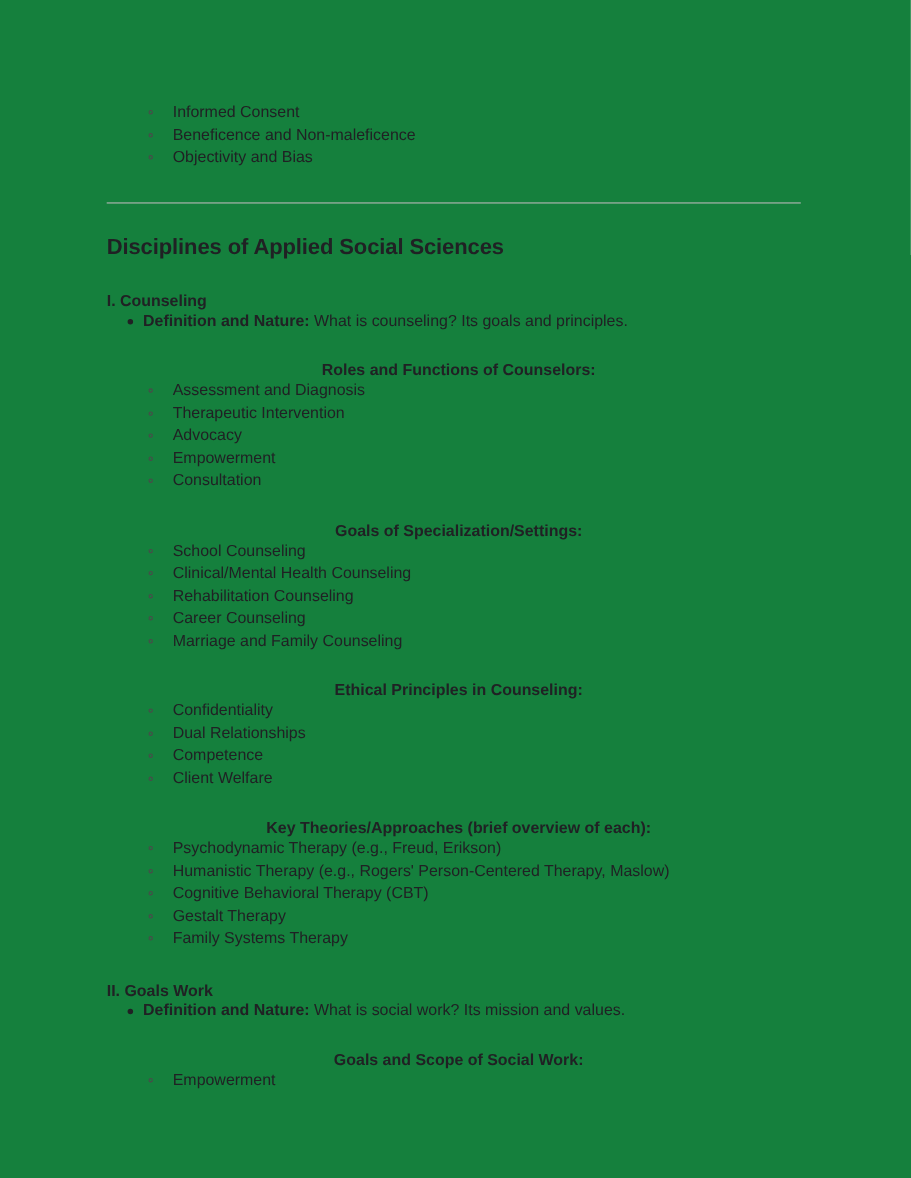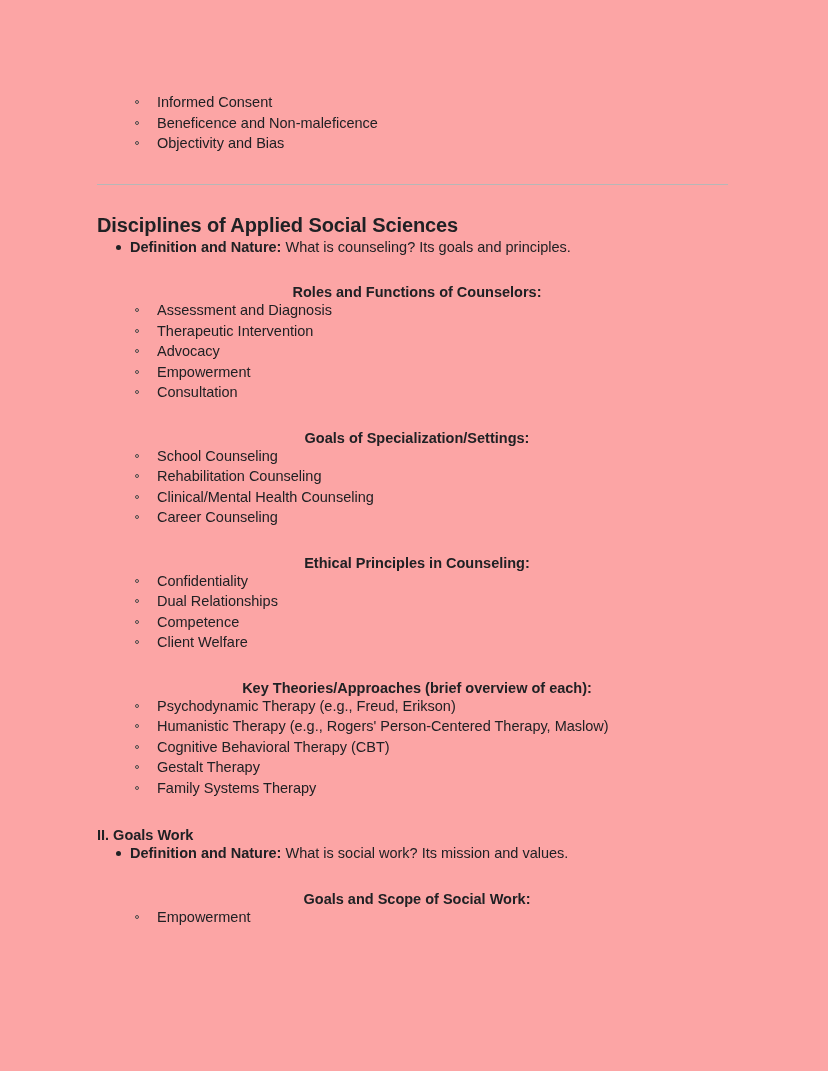--- a/index.html
+++ b/index.html
@@ -11,21 +11,21 @@
     width: 828px;
     height: 1071px;
     font-family: "Liberation Sans", sans-serif;
     color: #202124;
     overflow: hidden;
   }
   .page {
     position: relative;
     width: 828px;
     height: 1071px;
-    background: #fca5a5;
+    background: #15803d;
     box-sizing: border-box;
     padding: 16px;
   }
   .content {
     position: absolute;
     left: 97px;
     top: 92px;
     width: 640px;
   }
 
@@ -125,43 +125,45 @@
     <ul class="sub-list">
       <li><span>Informed Consent</span></li>
       <li><span>Beneficence and Non-maleficence</span></li>
       <li><span>Objectivity and Bias</span></li>
     </ul>
 
     <hr class="divider">
 
     <h1 class="doc-title">Disciplines of Applied Social Sciences</h1>
 
+    <h2 class="section-title">I. Counseling</h2>
 
     <ul class="top-list list-gap">
       <li><span class="lead">Definition and Nature:</span><span> What is counseling? Its goals and principles.</span></li>
     </ul>
 
     <div class="block-gap-top">
       <h3 class="sub-head">Roles and Functions of Counselors:</h3>
       <ul class="sub-list list-gap">
         <li><span>Assessment and Diagnosis</span></li>
         <li><span>Therapeutic Intervention</span></li>
         <li><span>Advocacy</span></li>
         <li><span>Empowerment</span></li>
         <li><span>Consultation</span></li>
       </ul>
     </div>
 
     <div class="block-gap-top">
       <h3 class="sub-head">Goals of Specialization/Settings:</h3>
       <ul class="sub-list list-gap">
         <li><span>School Counseling</span></li>
+        <li><span>Clinical/Mental Health Counseling</span></li>
         <li><span>Rehabilitation Counseling</span></li>
-        <li><span>Clinical/Mental Health Counseling</span></li>
         <li><span>Career Counseling</span></li>
+        <li><span>Marriage and Family Counseling</span></li>
       </ul>
     </div>
 
     <div class="block-gap-top">
       <h3 class="sub-head">Ethical Principles in Counseling:</h3>
       <ul class="sub-list list-gap">
         <li><span>Confidentiality</span></li>
         <li><span>Dual Relationships</span></li>
         <li><span>Competence</span></li>
         <li><span>Client Welfare</span></li>

